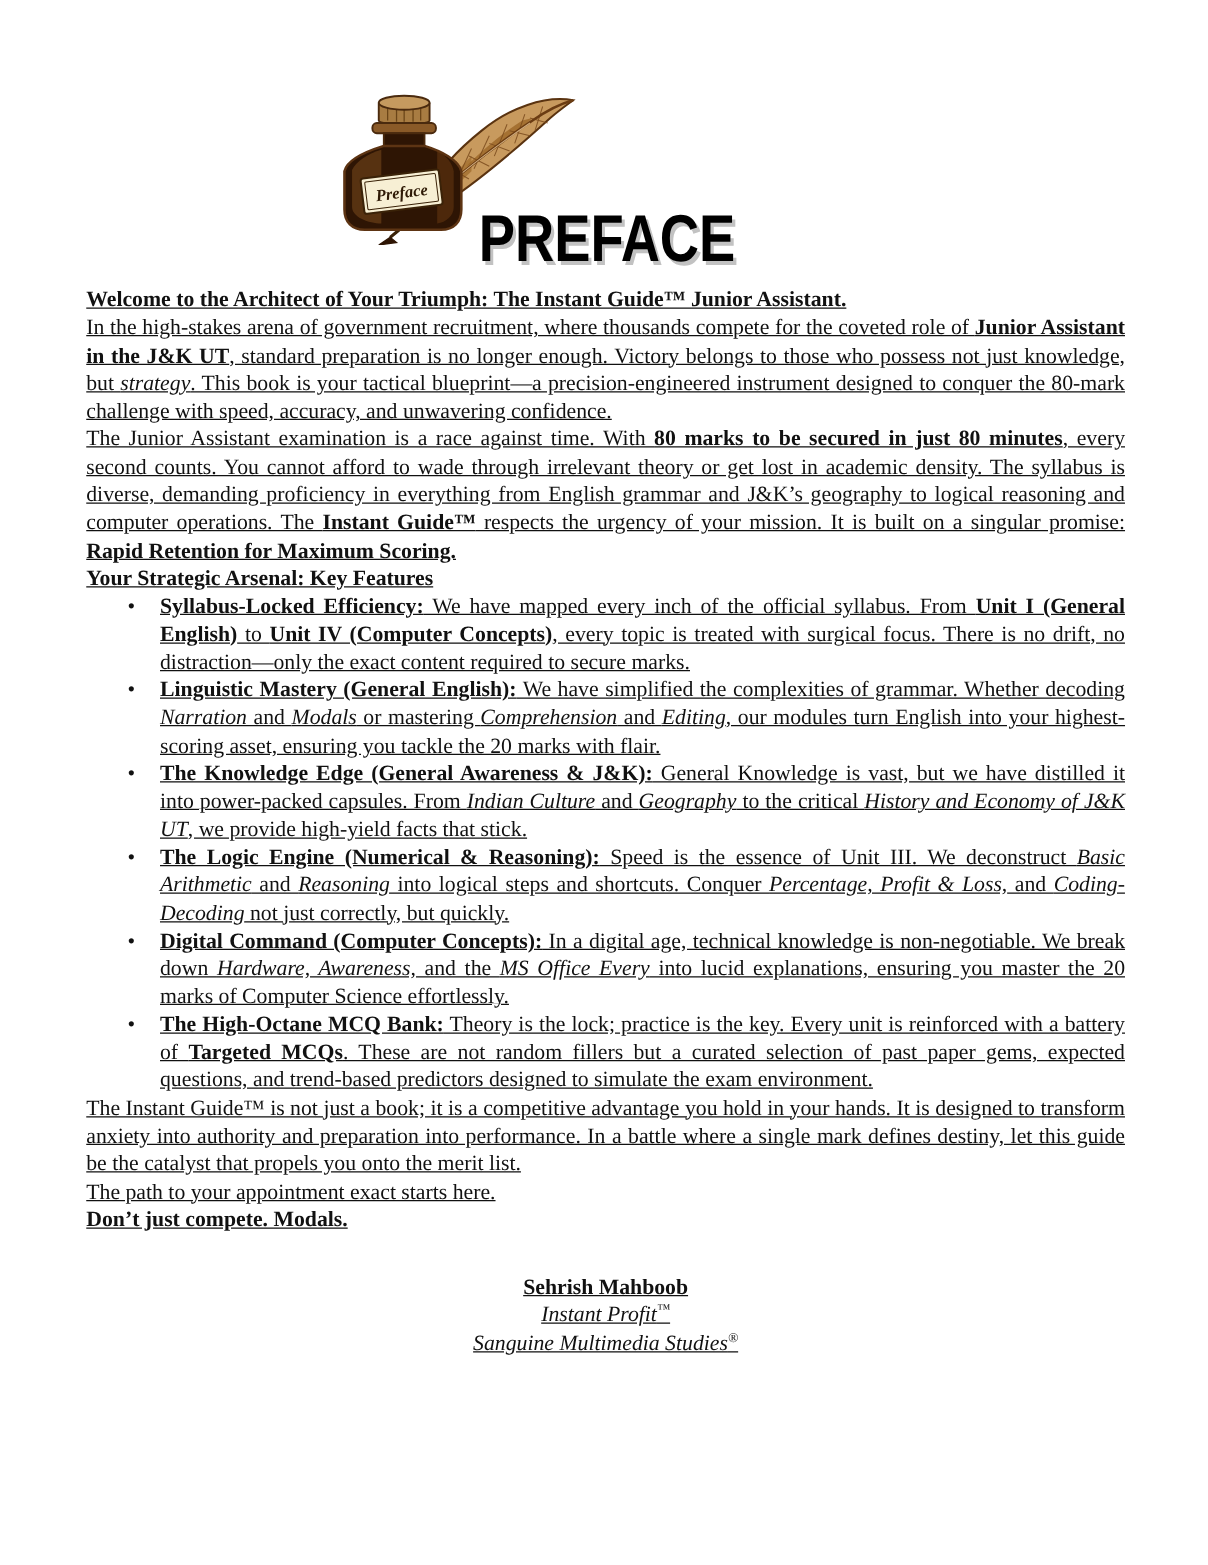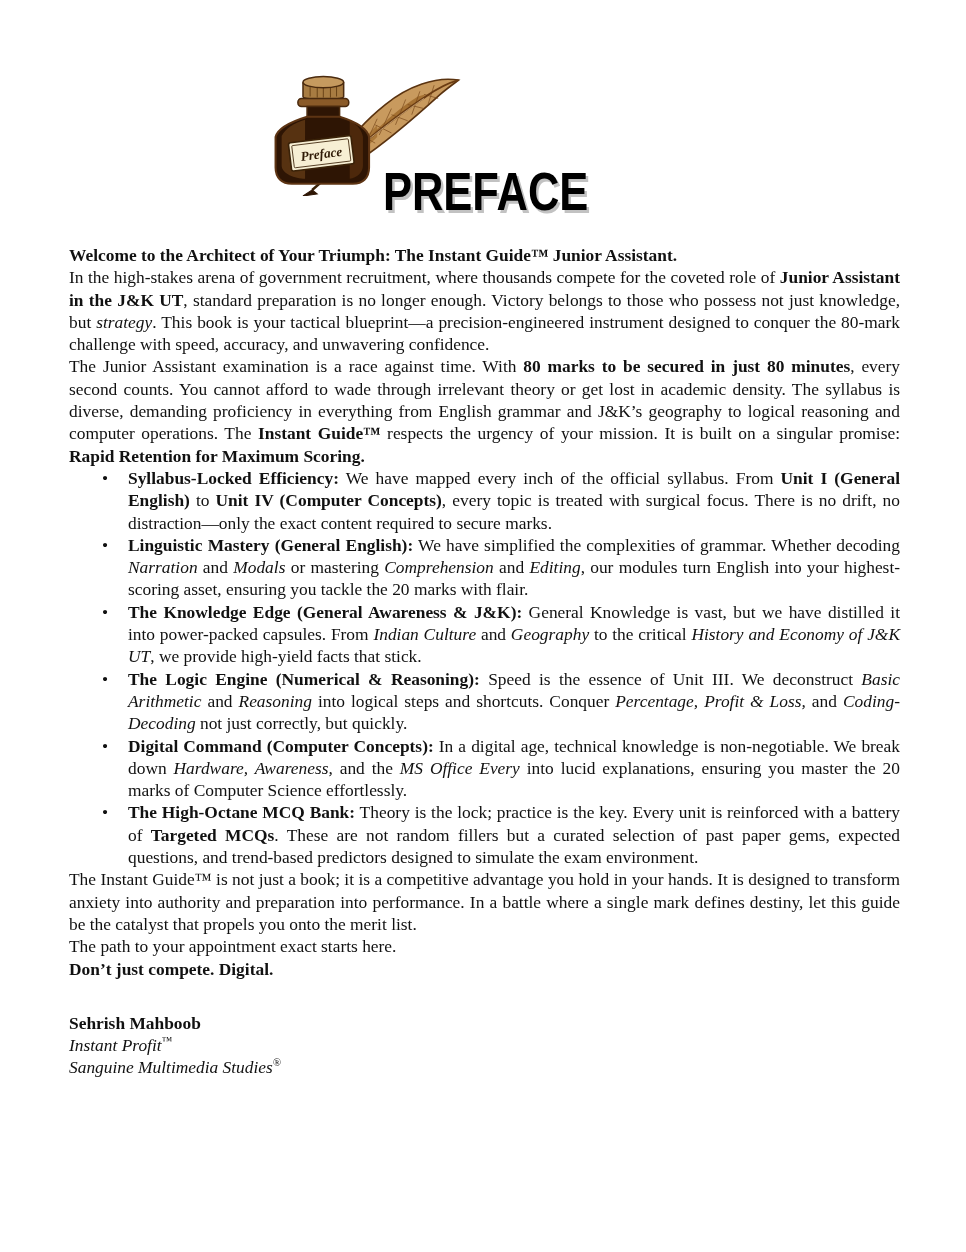--- a/index.html
+++ b/index.html
@@ -13,31 +13,31 @@
   .page-title {
     position: absolute; left: 383px; top: 165px;
     font-family: "Liberation Sans", sans-serif;
     font-weight: bold; font-size: 53px; line-height: 1; color: #000;
     transform: scaleX(0.82); transform-origin: left top;
     letter-spacing: 0px;
     text-shadow: 3px 3px 0 #c2c2c2;
     white-space: nowrap;
   }
   .content {
-    position: absolute; left: 69px; top: 244px; width: 831px;
-    font-size: 17.4px; line-height: 22.3px;
+    position: absolute; left: 69px; top: 228px; width: 831px;
+    font-size: 17.4px; line-height: 22.3px; text-decoration: underline;
   }
   .content p { margin: 0; text-align: justify; }
   .b { font-weight: bold; }
   .i { font-style: italic; }
   ul.bullets { margin: 0; padding: 0; list-style: none; }
   ul.bullets li { position: relative; padding-left: 59px; text-align: justify; }
   ul.bullets .marker { position: absolute; left: 33px; top: 0; }
   .signature { margin-top: 32px; }
-  .signature div { text-align: left; }
+  .signature div { text-align: center; }
   .sup-mark { font-size: 0.62em; vertical-align: super; line-height: 0; }
 </style>
 </head>
 <body>
 
 <div class="page">
 
   <div class="header">
     <svg class="illustration" width="204" height="124" viewBox="0 0 200 122" xmlns="http://www.w3.org/2000/svg">
       <g>
@@ -86,31 +86,32 @@
       </g>
     </svg>
     <div class="page-title">PREFACE</div>
   </div>
 
   <div class="content">
     <div id="blocks">
         <p><span class="b">Welcome to the Architect of Your Triumph: The Instant Guide™ Junior Assistant.</span></p>
         <p><span>In the high-stakes arena of government recruitment, where thousands compete for the coveted role of </span><span class="b">Junior Assistant in the J&amp;K UT</span><span>, standard preparation is no longer enough. Victory belongs to those who possess not just knowledge, but </span><span class="i">strategy</span><span>. This book is your tactical blueprint—a precision-engineered instrument designed to conquer the 80-mark challenge with speed, accuracy, and unwavering confidence.</span></p>
         <p><span>The Junior Assistant examination is a race against time. With </span><span class="b">80 marks to be secured in just 80 minutes</span><span>, every second counts. You cannot afford to wade through irrelevant theory or get lost in academic density. The syllabus is diverse, demanding proficiency in everything from English grammar and J&amp;K’s geography to logical reasoning and computer operations. The </span><span class="b">Instant Guide™</span><span> respects the urgency of your mission. It is built on a singular promise: </span><span class="b">Rapid Retention for Maximum Scoring.</span></p>
+        <p><span class="b">Your Strategic Arsenal: Key Features</span></p>
         <ul class="bullets">
           <li><span class="marker">•</span><span class="b">Syllabus-Locked Efficiency:</span><span> We have mapped every inch of the official syllabus. From </span><span class="b">Unit I (General English)</span><span> to </span><span class="b">Unit IV (Computer Concepts)</span><span>, every topic is treated with surgical focus. There is no drift, no distraction—only the exact content required to secure marks.</span></li>
           <li><span class="marker">•</span><span class="b">Linguistic Mastery (General English):</span><span> We have simplified the complexities of grammar. Whether decoding </span><span class="i">Narration</span><span> and </span><span class="i">Modals</span><span> or mastering </span><span class="i">Comprehension</span><span> and </span><span class="i">Editing</span><span>, our modules turn English into your highest-scoring asset, ensuring you tackle the 20 marks with flair.</span></li>
           <li><span class="marker">•</span><span class="b">The Knowledge Edge (General Awareness &amp; J&amp;K):</span><span> General Knowledge is vast, but we have distilled it into power-packed capsules. From </span><span class="i">Indian Culture</span><span> and </span><span class="i">Geography</span><span> to the critical </span><span class="i">History and Economy of J&amp;K UT</span><span>, we provide high-yield facts that stick.</span></li>
           <li><span class="marker">•</span><span class="b">The Logic Engine (Numerical &amp; Reasoning):</span><span> Speed is the essence of Unit III. We deconstruct </span><span class="i">Basic Arithmetic</span><span> and </span><span class="i">Reasoning</span><span> into logical steps and shortcuts. Conquer </span><span class="i">Percentage, Profit &amp; Loss,</span><span> and </span><span class="i">Coding-Decoding</span><span> not just correctly, but quickly.</span></li>
           <li><span class="marker">•</span><span class="b">Digital Command (Computer Concepts):</span><span> In a digital age, technical knowledge is non-negotiable. We break down </span><span class="i">Hardware, Awareness,</span><span> and the </span><span class="i">MS Office Every</span><span> into lucid explanations, ensuring you master the 20 marks of Computer Science effortlessly.</span></li>
           <li><span class="marker">•</span><span class="b">The High-Octane MCQ Bank:</span><span> Theory is the lock; practice is the key. Every unit is reinforced with a battery of </span><span class="b">Targeted MCQs</span><span>. These are not random fillers but a curated selection of past paper gems, expected questions, and trend-based predictors designed to simulate the exam environment.</span></li>
         </ul>
         <p><span>The Instant Guide™ is not just a book; it is a competitive advantage you hold in your hands. It is designed to transform anxiety into authority and preparation into performance. In a battle where a single mark defines destiny, let this guide be the catalyst that propels you onto the merit list.</span></p>
         <p><span>The path to your appointment exact starts here.</span></p>
-        <p><span class="b">Don’t just compete. Digital.</span></p>
+        <p><span class="b">Don’t just compete. Modals.</span></p>
       </div>
 
     <div class="signature">
       <div class="b">Sehrish Mahboob</div>
       <div class="i"><span>Instant Profit</span><span class="sup-mark">™</span></div>
       <div class="i"><span>Sanguine Multimedia Studies</span><span class="sup-mark">®</span></div>
     </div>
   </div>
 
 </div>

